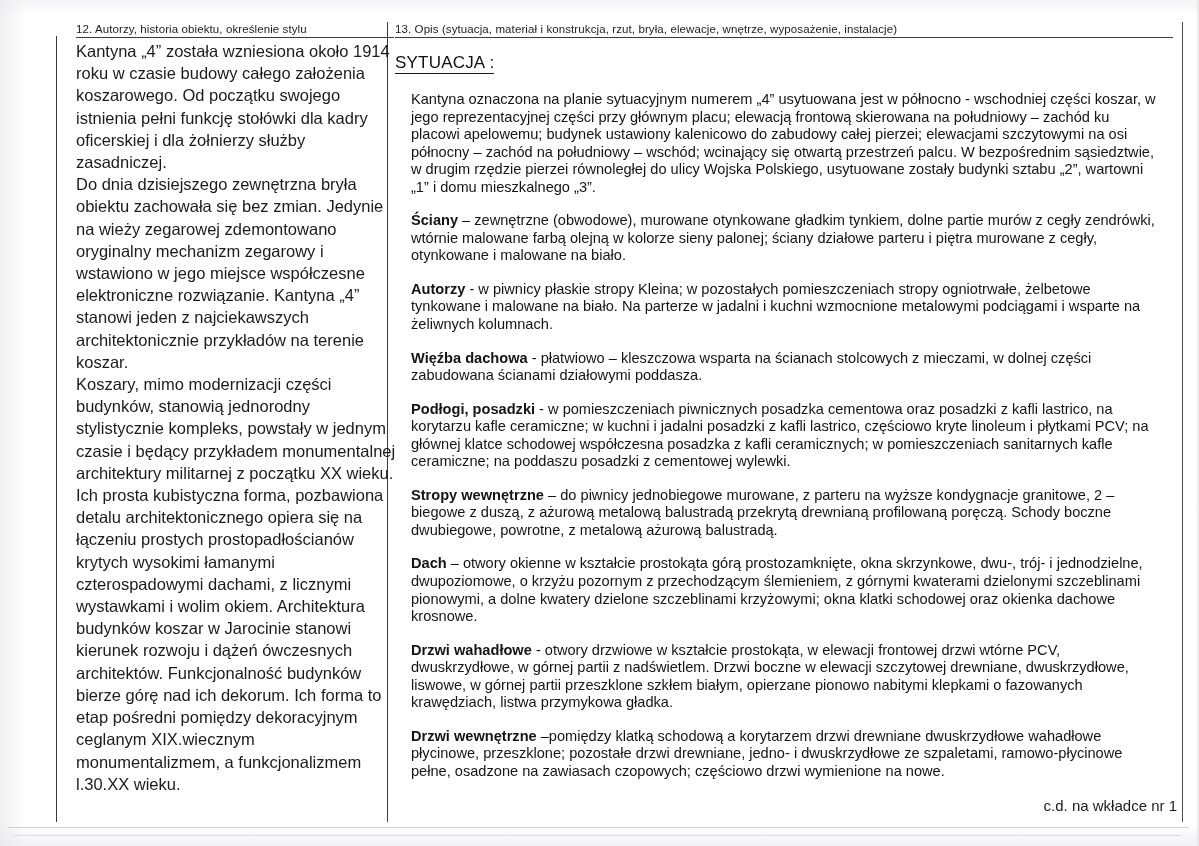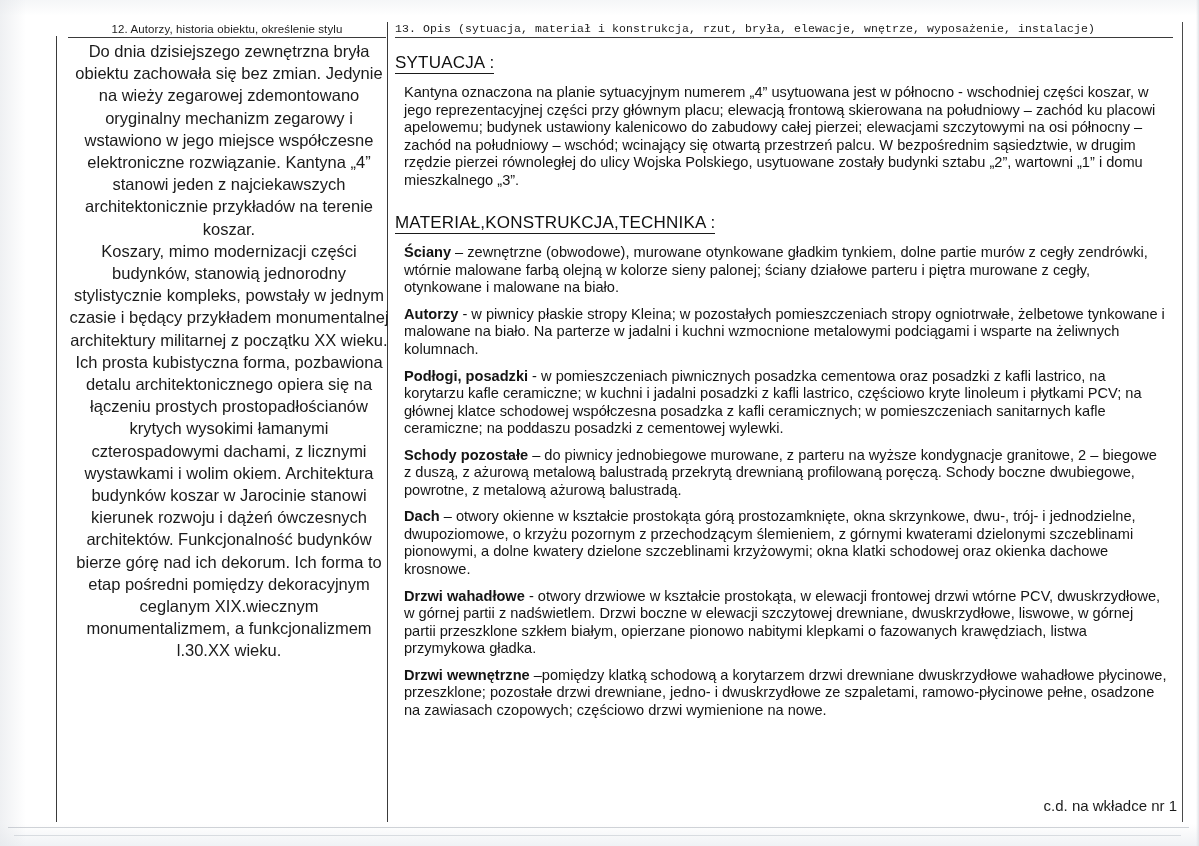--- a/index.html
+++ b/index.html
@@ -83,54 +83,54 @@
     top: 0px;
     width: 1px;
     height: 800px;
     background: #4a4a4a;
   }
 
   .col {
     position: absolute;
     top: 0;
   }
-  .col-left  { left: 12px;   width: 322px; text-align: center; }
+  .col-left  { left: 20px;   width: 322px; }
   .col-right { left: 339px; width: 782px; }
 
   .field-head {
     font-size: 11.5px;
     line-height: 14px;
     color: #1c1c1c;
     letter-spacing: 0.1px;
     padding-bottom: 1px;
     border-bottom: 1px solid #3a3a3a;
     white-space: nowrap;
     overflow: hidden;
   }
   .col-left .field-head { width: 318px; }
-  .col-right .field-head { width: 778px; font-family: Liberation Mono, monospace; }
+  .col-right .field-head { width: 778px; }
 
   .body-left {
     padding-top: 2px;
     font-size: 16.5px;
     line-height: 22.2px;
     color: #1b1b1b;
   }
   .body-left p {
     margin: 0;
   }
 
   .body-right {
     padding-top: 3px;
     font-size: 14.6px;
     line-height: 17.55px;
     color: #141414;
   }
   .body-right p {
-    margin: 9px;
+    margin: 16px;
   }
   .sec-title {
     display: inline-block;
     font-size: 17px;
     line-height: 21px;
     font-weight: 400;
     color: #101010;
     border-bottom: 1.5px solid #1a1a1a;
     margin-top: 11px;
     margin-bottom: 1px;
@@ -166,48 +166,49 @@
 
   <div class="frame">
 
     <div class="vrule-left"></div>
     <div class="vrule-mid"></div>
     <div class="vrule-right"></div>
 
     <div class="col col-left">
       <div class="field-head">12. Autorzy, historia obiektu, określenie stylu</div>
       <div class="body-left">
+        <p>Kantyna „4”  została wzniesiona około 1914 roku w czasie budowy całego założenia koszarowego. Od początku swojego istnienia pełni funkcję stołówki  dla kadry oficerskiej i dla żołnierzy służby zasadniczej.</p>
         <p>Do dnia dzisiejszego zewnętrzna bryła obiektu zachowała się bez zmian. Jedynie na wieży zegarowej zdemontowano  oryginalny mechanizm zegarowy i wstawiono w jego miejsce współczesne elektroniczne rozwiązanie. Kantyna „4” stanowi jeden z najciekawszych architektonicznie przykładów na terenie koszar.</p>
         <p>Koszary, mimo modernizacji części budynków, stanowią jednorodny stylistycznie kompleks, powstały w jednym czasie i będący przykładem monumentalnej architektury militarnej z początku XX wieku. Ich prosta kubistyczna forma, pozbawiona detalu architektonicznego opiera się na łączeniu prostych prostopadłościanów krytych wysokimi łamanymi czterospadowymi dachami, z licznymi wystawkami i wolim okiem.  Architektura budynków koszar w Jarocinie  stanowi kierunek rozwoju i dążeń ówczesnych architektów. Funkcjonalność budynków bierze górę nad ich dekorum. Ich forma to etap pośredni pomiędzy dekoracyjnym ceglanym XIX.wiecznym monumentalizmem, a funkcjonalizmem l.30.XX wieku.</p>
       </div>
     </div>
 
     <div class="col col-right">
       <div class="field-head">13. Opis (sytuacja, materiał i konstrukcja, rzut, bryła, elewacje, wnętrze, wyposażenie, instalacje)</div>
 
       <div class="body-right">
 
         <div>
           <div class="sec-title">SYTUACJA :</div>
           <p>Kantyna oznaczona na planie sytuacyjnym numerem „4” usytuowana jest w północno - wschodniej części koszar, w jego reprezentacyjnej części przy głównym placu;  elewacją  frontową skierowana na południowy – zachód ku placowi apelowemu; budynek ustawiony kalenicowo do zabudowy całej pierzei; elewacjami szczytowymi na osi północny – zachód na południowy – wschód; wcinający się otwartą przestrzeń palcu. W bezpośrednim sąsiedztwie, w drugim rzędzie pierzei równoległej do ulicy Wojska Polskiego, usytuowane zostały budynki sztabu „2”, wartowni „1” i domu mieszkalnego „3”.</p>
         </div>
 
         <div>
-          <div class="sec-title second">MATERIAŁ,KONSTRUKCJA,TECHNIKA :</div>
 
           <p><span class="lbl">Ściany</span><span> – zewnętrzne (obwodowe), murowane  otynkowane gładkim tynkiem, dolne partie murów z cegły zendrówki, wtórnie malowane farbą olejną w kolorze sieny palonej; ściany działowe parteru i piętra murowane z cegły, otynkowane i malowane na biało.</span></p>
 
           <p><span class="lbl">Autorzy</span><span>  - w piwnicy płaskie stropy Kleina; w pozostałych pomieszczeniach stropy  ogniotrwałe, żelbetowe tynkowane i malowane na biało. Na parterze w jadalni i kuchni wzmocnione metalowymi podciągami i wsparte na żeliwnych kolumnach.</span></p>
 
+          <p><span class="lbl">Więźba dachowa</span><span>  - płatwiowo – kleszczowa wsparta na ścianach stolcowych z mieczami, w dolnej części zabudowana ścianami działowymi poddasza.</span></p>
 
 
           <p><span class="lbl">Podłogi, posadzki</span><span>  -  w pomieszczeniach piwnicznych posadzka cementowa oraz posadzki z kafli lastrico, na korytarzu kafle ceramiczne; w kuchni i jadalni posadzki z kafli lastrico, częściowo kryte linoleum i płytkami PCV; na głównej klatce schodowej współczesna posadzka z kafli ceramicznych; w pomieszczeniach sanitarnych kafle ceramiczne; na poddaszu posadzki z cementowej wylewki.</span></p>
 
 
-          <p><span class="lbl">Schody pozostałe</span><span> – do piwnicy jednobiegowe murowane, z parteru na wyższe kondygnacje granitowe, 2 – biegowe z duszą, z ażurową metalową balustradą  przekrytą drewnianą profilowaną poręczą. Schody boczne dwubiegowe, powrotne, z metalową ażurową balustradą.</span></p>
+          <p><span class="lbl">Stropy wewnętrzne</span><span> – do piwnicy jednobiegowe murowane, z parteru na wyższe kondygnacje granitowe, 2 – biegowe z duszą, z ażurową metalową balustradą  przekrytą drewnianą profilowaną poręczą. Schody boczne dwubiegowe, powrotne, z metalową ażurową balustradą.</span></p>
 
           <p><span class="lbl">Dach</span><span> – otwory okienne w kształcie prostokąta górą prostozamknięte, okna skrzynkowe, dwu-, trój-  i jednodzielne, dwupoziomowe,  o krzyżu pozornym z przechodzącym ślemieniem,  z górnymi  kwaterami dzielonymi szczeblinami pionowymi, a dolne kwatery dzielone szczeblinami krzyżowymi; okna klatki schodowej oraz okienka dachowe krosnowe.</span></p>
 
           <p><span class="lbl">Drzwi wahadłowe</span><span>  - otwory drzwiowe w kształcie prostokąta, w elewacji frontowej drzwi wtórne PCV, dwuskrzydłowe, w górnej partii z nadświetlem. Drzwi boczne w elewacji szczytowej drewniane, dwuskrzydłowe, liswowe, w górnej partii przeszklone szkłem białym, opierzane pionowo nabitymi klepkami o fazowanych krawędziach, listwa przymykowa gładka.</span></p>
 
           <p><span class="lbl">Drzwi wewnętrzne</span><span> –pomiędzy klatką schodową a korytarzem drzwi drewniane dwuskrzydłowe wahadłowe płycinowe, przeszklone; pozostałe drzwi  drewniane, jedno- i dwuskrzydłowe ze szpaletami, ramowo-płycinowe pełne, osadzone  na zawiasach czopowych; częściowo drzwi wymienione na nowe.</span></p>
         </div>
 
       </div>
     </div>

